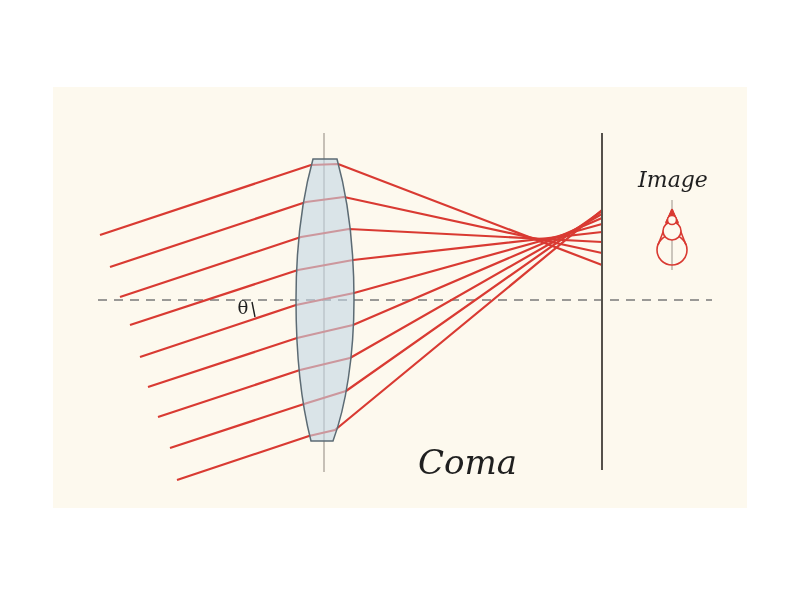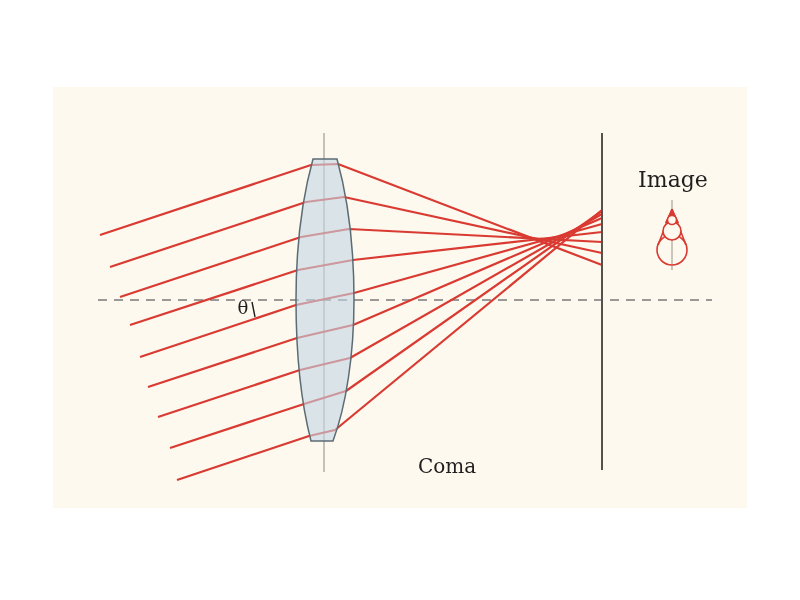--- a/index.html
+++ b/index.html
@@ -5,23 +5,23 @@
   html,body{margin:0;padding:0;background:#ffffff;}
   .stage{
     position:relative;width:800px;height:600px;background:#ffffff;overflow:hidden;
     font-family:"DejaVu Serif","Liberation Serif",serif;
   }
   .panel{
     position:absolute;left:53px;top:87px;width:694px;height:421px;
     background:#fdf9ee;
   }
   svg.diagram{position:absolute;left:0;top:0;width:800px;height:600px;}
-  .label{position:absolute;color:#1f1f1f;line-height:1;}
+  .label{position:absolute;color:#1f1f1f;font-style:italic;line-height:1;}
   .label-image{left:637px;top:169px;width:72px;font-size:22px;text-align:center;}
-  .label-coma{left:418px;top:456px;width:100px;font-size:20px;}
+  .label-coma{left:418px;top:445px;width:100px;font-size:34px;}
   .label-theta{left:233px;top:299px;width:20px;font-size:18px;font-style:normal;text-align:center;}
 </style>
 </head>
 <body>
 
 <div class="stage">
   <div class="panel"></div>
 
   <svg class="diagram" id="diagram-svg" viewBox="0 0 800 600">
       <line x1="98" y1="300" x2="712" y2="300" stroke="#7a7a7a" stroke-width="1.6" stroke-dasharray="9 7"></line>

